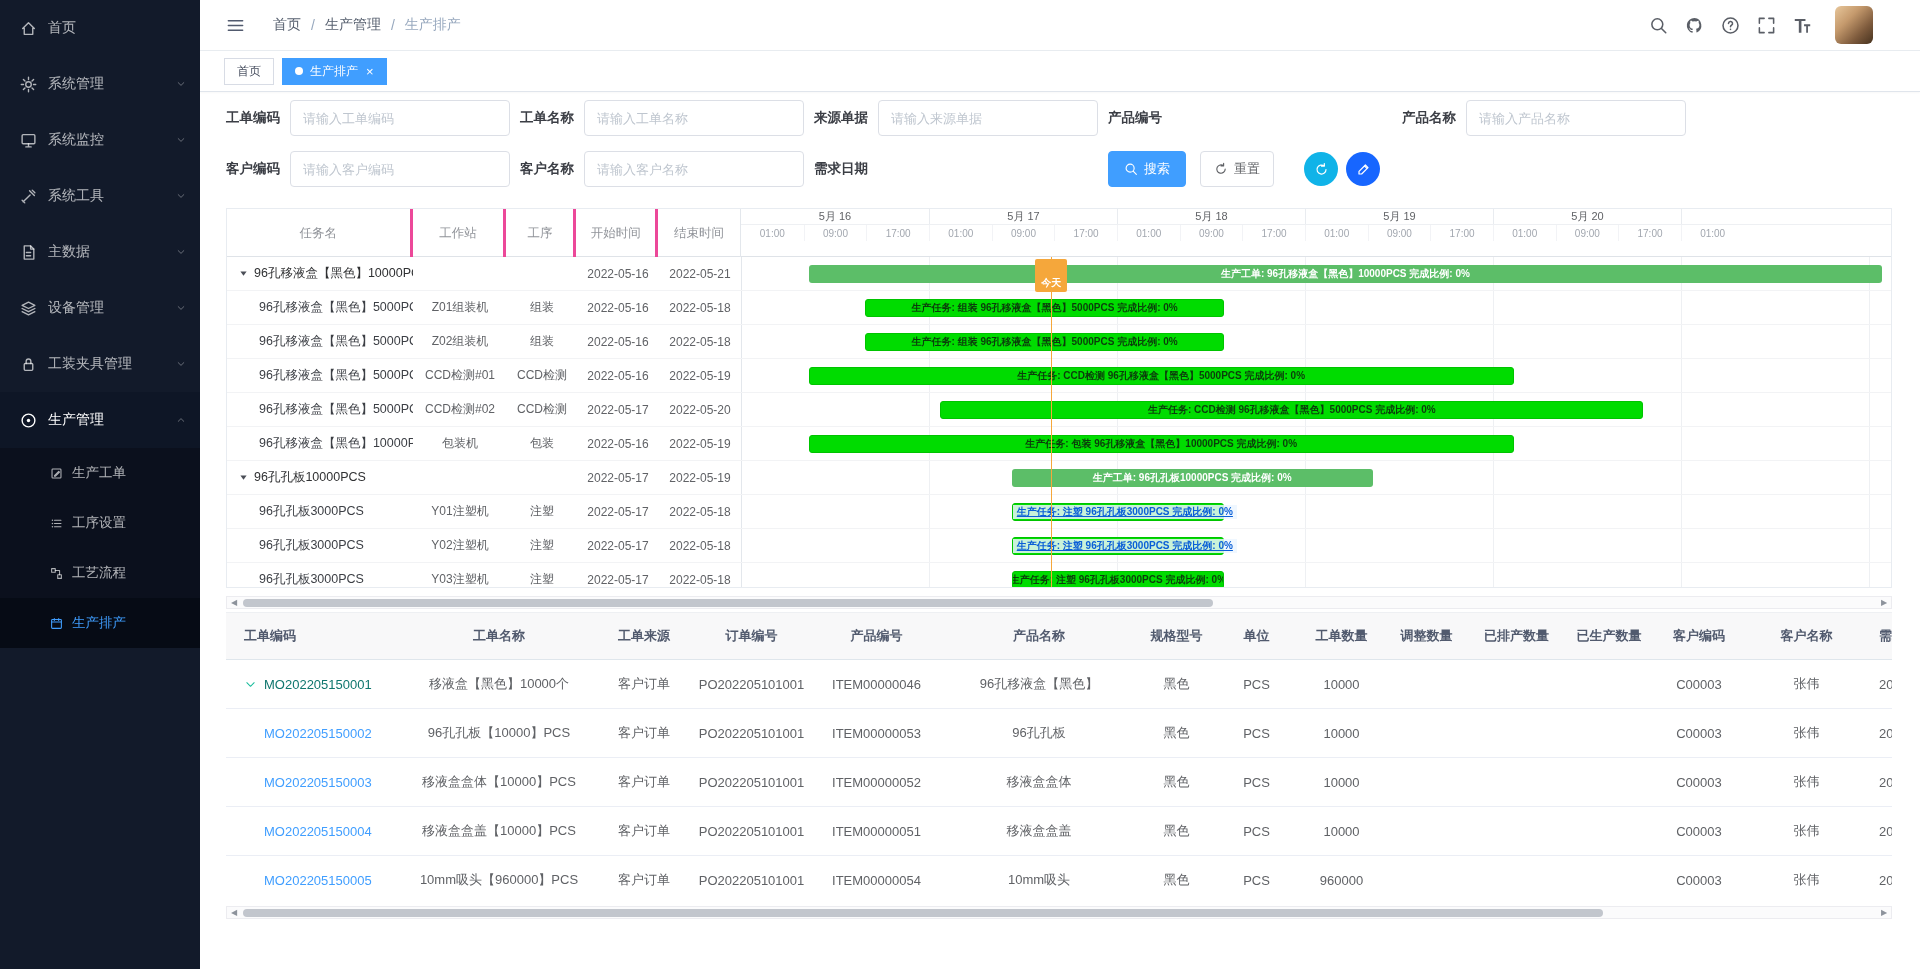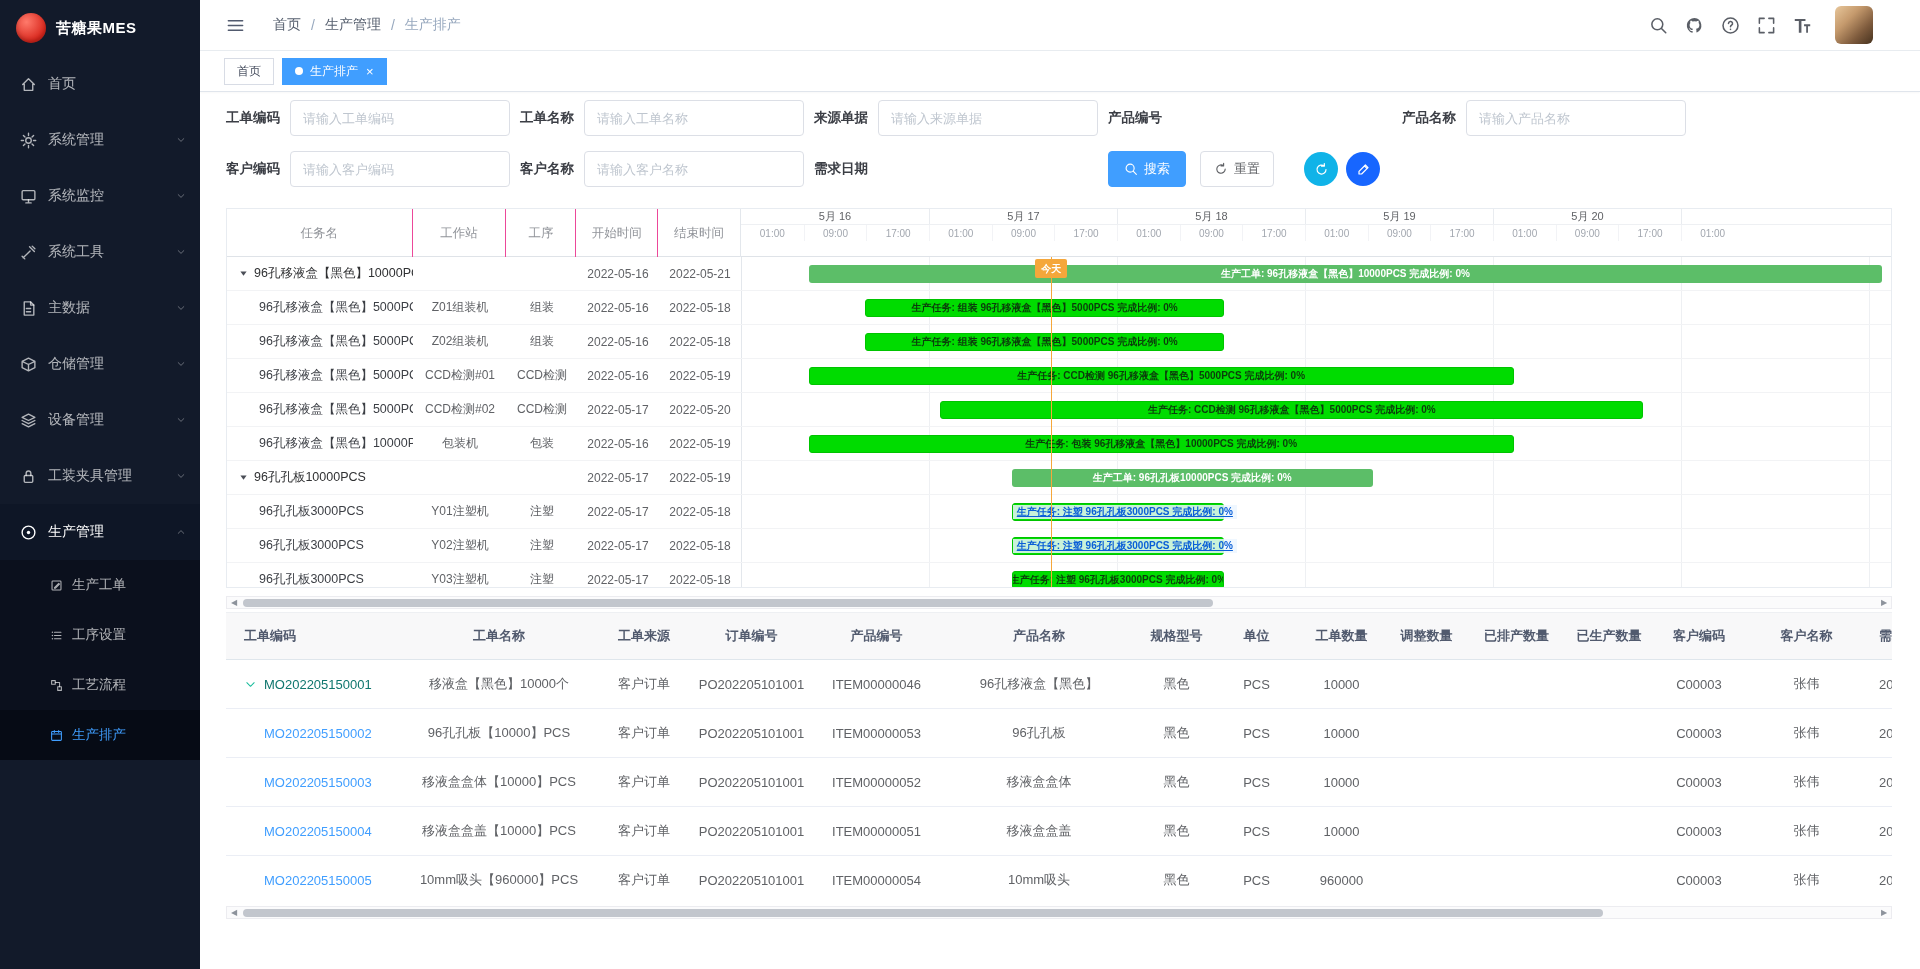--- a/index.html
+++ b/index.html
@@ -59,21 +59,21 @@
   .btn-icon{width:14px;height:14px;margin-right:6px}
   .circle{width:34px;height:34px;border-radius:50%;border:none;display:inline-flex;align-items:center;justify-content:center;color:#fff;cursor:pointer}
   .circle .btn-icon{margin-right:0;width:15px;height:15px}
   .circle.refresh{background:var(--refresh-button,#10b3e8);margin-left:30px}
   .circle.edit{background:var(--edit-button,#1766ff);margin-left:8px}
 
   
   .gantt{position:absolute;left:226px;top:208px;width:1666px;height:380px;border:1px solid #e8ecf1;background:#fff}
   .g-header{position:absolute;top:0;left:0;right:0;height:48px;border-bottom:1px solid #dfe3e8;background:#fff}
   .g-cols{position:absolute;left:0;top:0;width:514px;height:48px;display:flex;border-right:1px solid #e3e7ec}
-  .g-col{display:flex;align-items:center;justify-content:center;color:#909399;font-size:12.5px;border-right:1px solid #ec4899;height:100%}
+  .g-col{display:flex;align-items:center;justify-content:center;color:#909399;font-size:12.5px;border-right:3px solid #ec4899;height:100%}
   .g-col:last-child{border-right:none}
   .g-tl{position:absolute;left:514px;top:0;right:0;height:48px}
   .g-range{height:16px;border-bottom:1px solid #eef0f3;display:flex;align-items:center;justify-content:center;font-size:11px;color:#606266;position:relative}
   .g-mini{position:absolute;right:6px;top:3px;width:92px;height:10px;background:#ccd1d9;cursor:pointer}
   .g-days,.g-hours{display:flex;height:16px}
   .g-days{border-bottom:1px solid #eef0f3}
   .g-day{width:188px;flex:none;display:flex;align-items:center;justify-content:center;font-size:11px;color:#606266;border-left:1px solid #e9ecf0}
   .g-day:first-child{border-left:none}
   .g-day.filler{flex:1;border-left:1px solid #e9ecf0}
   .g-hour{width:62.66px;flex:none;display:flex;align-items:center;justify-content:center;font-size:10px;color:#a2a7af;border-left:1px solid #f2f3f6}
@@ -88,21 +88,21 @@
   .g-cell{font-size:12px;color:#606266;text-align:center;overflow:hidden;white-space:nowrap}
   .bar{position:absolute;height:18px;border-radius:3px;display:flex;align-items:center;justify-content:center;overflow:hidden;cursor:pointer;z-index:2}
   .bar.order{background:var(--order-bar,#5cbe68)}
   .bar.order .bar-label{color:#fff}
   .bar.task{background:var(--task-bar,#00dc00);border:1px solid #00c400}
   .bar.task .bar-label{color:#0b3d0b}
   .bar-label{font-size:10px;font-weight:bold;white-space:nowrap;padding:0 4px}
   .bar.selected{overflow:visible;justify-content:flex-start}
   .bar.selected .bar-label{color:#0a5fd7;text-decoration:underline;background:rgba(236,246,255,.85)}
   .today-line{position:absolute;top:0;bottom:0;width:1px;background:var(--today,#f5a73b);z-index:3}
-  .today-badge{position:absolute;top:2px;transform:translateX(-50%);background:var(--today,#f5a73b);color:#fff;font-size:10px;font-weight:bold;padding:3px 6px 2px;border-radius:2px;z-index:4;white-space:nowrap}
+  .today-badge{position:absolute;top:2px;transform:translateX(-50%);background:var(--today,#f5a73b);color:#fff;font-size:10px;font-weight:bold;padding:17px 6px 2px;border-radius:2px;z-index:4;white-space:nowrap}
 
   
   .hscroll{position:absolute;height:13px;background:#fbfbfc;border:1px solid #ececf0}
   .hs-arrow{position:absolute;top:0;width:14px;height:11px;text-align:center;font-size:8px;color:#8d939c;line-height:11px;cursor:pointer}
   .hs-arrow.left{left:0}
   .hs-arrow.right{right:0}
   .hs-thumb{position:absolute;top:2px;height:8px;background:#c2c6cd;border-radius:4px;cursor:pointer}
 
   
   .orders{position:absolute;left:226px;top:612px;width:1666px;height:292px;overflow:hidden;background:#fff}
@@ -113,24 +113,20 @@
   .orders th.c14,.orders td.c14{text-align:left;padding-left:10px}
   .code-link{color:var(--link,#409eff);cursor:pointer}
   .code-plain{color:#0f766e;cursor:pointer}
   .expand-caret{display:inline-block;width:13px;height:13px;color:var(--expand-caret,#1abc9c);margin-right:7px;vertical-align:-2px;cursor:pointer}
   .indent{display:inline-block;width:20px}
 </style>
 </head>
 <body>
 
 <div class="sidebar" data-name="sidebar">
-  <div class="logo" data-name="app-logo">
-    <div class="logo-mark" data-name="logo-icon"></div>
-    <div class="logo-title" data-name="app-title">苦糖果MES</div>
-  </div>
   <div id="menu" data-name="sidebar-menu">
       <div class="menu-item" data-name="sidebar-item">
         <span class="mi-icon" data-name="home-icon">
           <svg viewBox="0 0 16 16" fill="none" stroke="currentColor" stroke-width="1.3" stroke-linecap="round" stroke-linejoin="round">
             <path d="M2.5 8 8 2.5 13.5 8M4 7.2V13.5h8V7.2"></path>
           </svg>
         </span>
         <span class="mi-label" data-name="sidebar-item-label">首页</span>
       </div>
       <div class="menu-item" data-name="sidebar-item">
@@ -175,33 +171,20 @@
         </span>
       </div>
       <div class="menu-item" data-name="sidebar-item">
         <span class="mi-icon" data-name="document-icon">
           <svg viewBox="0 0 16 16" fill="none" stroke="currentColor" stroke-width="1.3" stroke-linecap="round" stroke-linejoin="round">
             <path d="M4 1.8h6l3 3v9.4H4z"></path>
             <path d="M10 1.8v3h3M6 8h4M6 11h4"></path>
           </svg>
         </span>
         <span class="mi-label" data-name="sidebar-item-label">主数据</span>
-        <span class="chev" data-name="chevron-down-icon">
-          <svg viewBox="0 0 16 16" fill="none" stroke="currentColor" stroke-width="1.3" stroke-linecap="round" stroke-linejoin="round">
-            <path d="m3.5 5.8 4.5 4.4 4.5-4.4"></path>
-          </svg>
-        </span>
-      </div>
-      <div class="menu-item" data-name="sidebar-item">
-        <span class="mi-icon" data-name="warehouse-icon">
-          <svg viewBox="0 0 16 16" fill="none" stroke="currentColor" stroke-width="1.3" stroke-linecap="round" stroke-linejoin="round">
-            <path d="M2 5 8 2l6 3v6l-6 3-6-3zM2 5l6 3 6-3M8 8v6"></path>
-          </svg>
-        </span>
-        <span class="mi-label" data-name="sidebar-item-label">仓储管理</span>
         <span class="chev" data-name="chevron-down-icon">
           <svg viewBox="0 0 16 16" fill="none" stroke="currentColor" stroke-width="1.3" stroke-linecap="round" stroke-linejoin="round">
             <path d="m3.5 5.8 4.5 4.4 4.5-4.4"></path>
           </svg>
         </span>
       </div>
       <div class="menu-item" data-name="sidebar-item">
         <span class="mi-icon" data-name="layers-icon">
           <svg viewBox="0 0 16 16" fill="none" stroke="currentColor" stroke-width="1.3" stroke-linecap="round" stroke-linejoin="round">
             <path d="M8 2 14 5 8 8 2 5zM2 8l6 3 6-3M2 11l6 3 6-3"></path>

